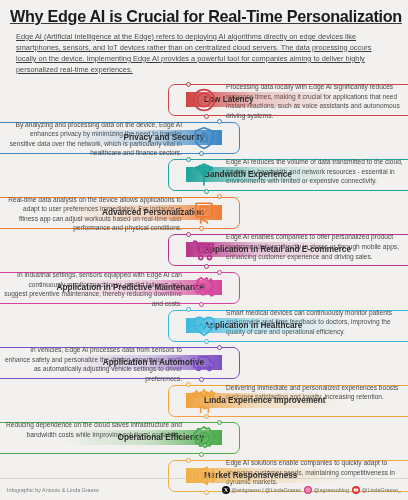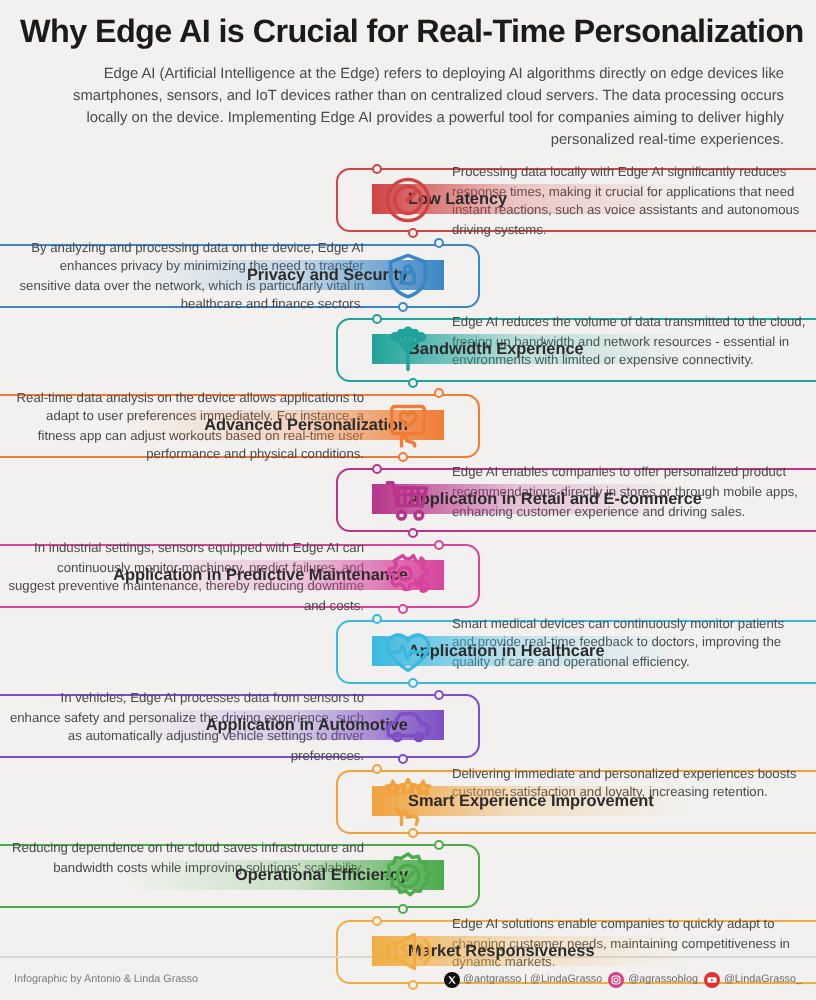--- a/index.html
+++ b/index.html
@@ -7,21 +7,21 @@
     width: 408px; height: 500px;
     background: #f2f1ef;
     font-family: "Liberation Sans", sans-serif;
     color: #3b3b3b;
     overflow: hidden;
     position: relative;
   }
   #page { width: 408px; height: 500px; position: relative; }
 
   
-  .header { padding: 7px 10px 6px; text-align: right; }
+  .header { padding: 7px 10px 6px; text-align: left; text-decoration: underline; }
   .title {
     font-size: 16.2px; font-weight: bold; color: #1b1b1b;
     letter-spacing: -0.3px; line-height: 1.15; white-space: nowrap;
   }
   .intro {
     margin-top: 5px; font-size: 7.4px; line-height: 1.5;
     color: #4a4a4a; padding: 0 6px;
   }
 
   
@@ -229,21 +229,21 @@
             <circle cx="17" cy="17" r="1.7" fill="none" stroke="#7c4fc4" stroke-width="1.6" stroke-linecap="round" stroke-linejoin="round"></circle>
           </svg>
         </div>
         <div class="desc">In vehicles, Edge AI processes data from sensors to enhance safety and personalize the driving experience, such as automatically adjusting vehicle settings to driver preferences.</div>
       </div>
       <div class="row right">
         <div class="connector" style="border-color: rgb(240, 162, 60);"></div>
         <div class="node n1" style="border-color: rgb(240, 162, 60);"></div>
         <div class="node n2" style="border-color: rgb(240, 162, 60);"></div>
         <div class="bar" style="background: linear-gradient(to right, rgb(240, 162, 60) 0%, rgba(240, 162, 60, 0.25) 45%, rgba(240, 162, 60, 0) 100%);">
-          <span class="bar-label">Smart Experience Improvement</span>
+          <span class="bar-label">Linda Experience Improvement</span>
         </div>
         <div class="icon">
           <svg viewBox="0 0 24 24">
             <path d="M5 2.5 l.9 1.9 2.1 .3-1.5 1.5 .4 2.1-1.9-1-1.9 1 .4-2.1-1.5-1.5 2.1-.3 Z" fill="none" stroke="#f0a23c" stroke-width="1.6" stroke-linecap="round" stroke-linejoin="round"></path>
             <path d="M12 1.6 l1 2.2 2.4 .3-1.7 1.7 .4 2.4-2.1-1.1-2.1 1.1 .4-2.4-1.7-1.7 2.4-.3 Z" fill="none" stroke="#f0a23c" stroke-width="1.6" stroke-linecap="round" stroke-linejoin="round"></path>
             <path d="M19 2.5 l.9 1.9 2.1 .3-1.5 1.5 .4 2.1-1.9-1-1.9 1 .4-2.1-1.5-1.5 2.1-.3 Z" fill="none" stroke="#f0a23c" stroke-width="1.6" stroke-linecap="round" stroke-linejoin="round"></path>
             <path d="M9 22.4 v-4.6 a1.3 1.3 0 0 1 2.6 0 v1.2 l3-.4 a1.6 1.6 0 0 1 1.7 1.8 l-.4 2" fill="none" stroke="#f0a23c" stroke-width="1.6" stroke-linecap="round" stroke-linejoin="round"></path>
             <path d="M9 17.8 L6.6 15.2" fill="none" stroke="#f0a23c" stroke-width="1.6" stroke-linecap="round" stroke-linejoin="round"></path>
           </svg>
         </div>

